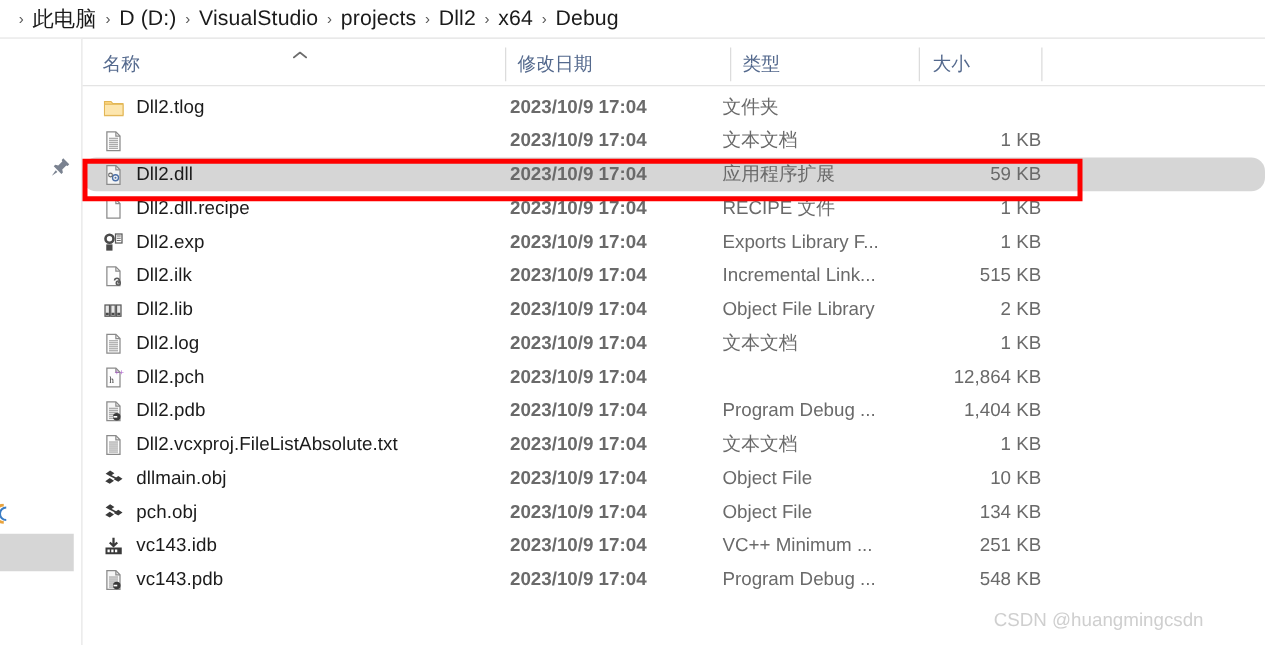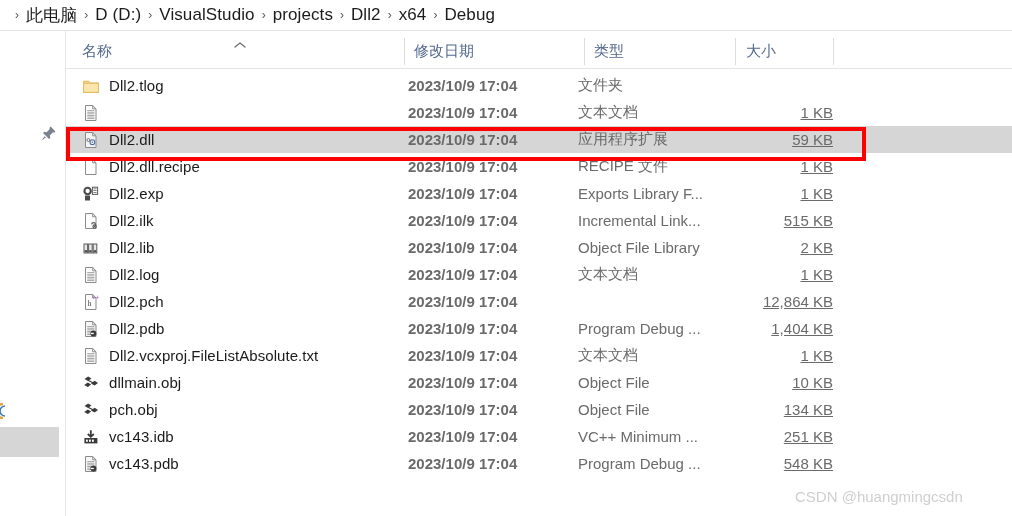--- a/index.html
+++ b/index.html
@@ -133,20 +133,21 @@
     height: 420px;
   }
   .file-row {
     position: relative;
     height: 27px;
     display: flex;
     align-items: center;
   }
   .file-row.selected {
     background: #d6d6d6;
+    border-radius: 11px;
   }
   .cell-name {
     position: absolute;
     left: 0;
     width: 330px;
     display: flex;
     align-items: center;
     gap: 9px;
     padding-left: 16px;
     box-sizing: border-box;
@@ -183,21 +184,20 @@
     overflow: hidden;
   }
   .cell-size {
     position: absolute;
     left: 672px;
     width: 95px;
     text-align: right;
     font-size: 15px;
     color: #6a6a6a;
     white-space: nowrap;
-    text-decoration: underline;
   }
 
   
   #annotation-box {
     position: absolute;
     left: 66px;
     top: 127px;
     width: 800px;
     height: 34px;
     border: 4px solid #fe0000;

